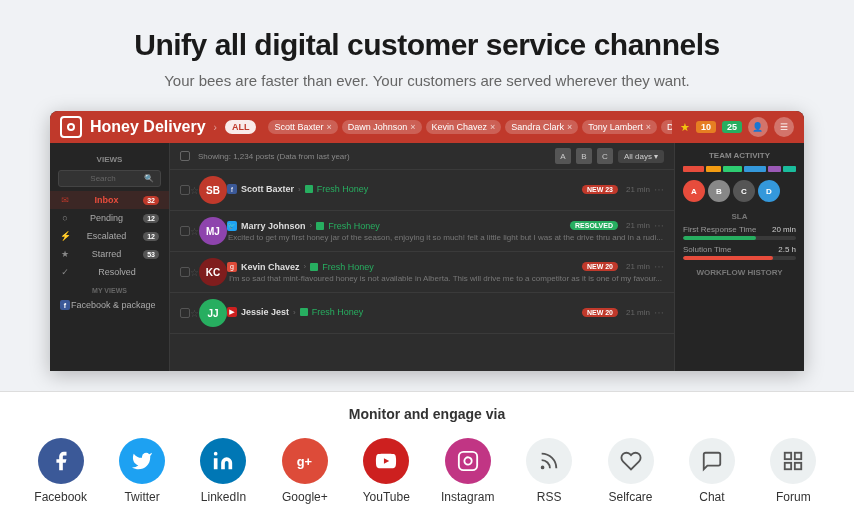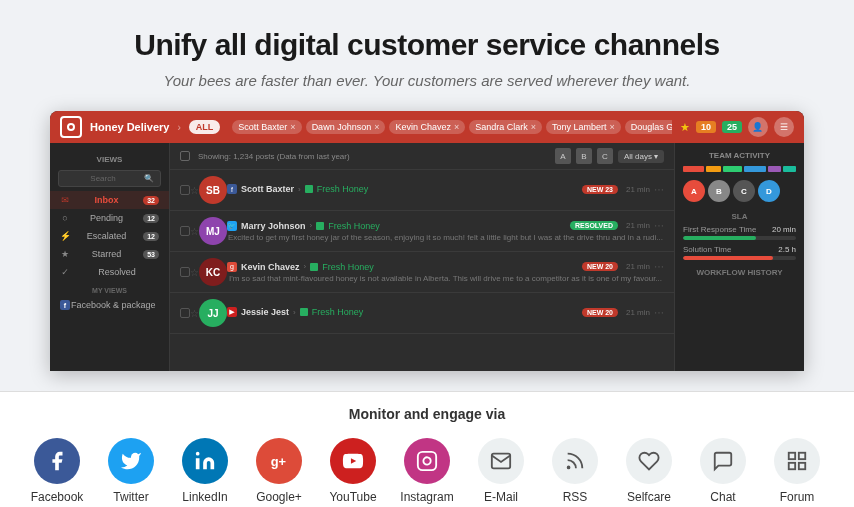--- a/index.html
+++ b/index.html
@@ -22,21 +22,20 @@
       font-weight: 800;
       color: #1a1a1a;
       margin-bottom: 10px;
       letter-spacing: -0.5px;
     }
 
     .subtitle {
       font-size: 15px;
       color: #666;
       margin-bottom: 22px;
-      font-style: italic;
     }
 
     
     .dashboard-wrapper {
       margin: 0 30px;
       border-radius: 8px 8px 0 0;
       overflow: hidden;
       box-shadow: 0 4px 20px rgba(0,0,0,0.25);
       background: #1e1e1e;
       height: 260px;
@@ -63,21 +62,21 @@
 
     .dash-logo-inner {
       width: 8px;
       height: 8px;
       border: 2px solid #fff;
       border-radius: 50%;
     }
 
     .dash-breadcrumb {
       color: #fff;
-      font-size: 11px;
+      font-size: 16px;
       font-weight: 600;
       flex: 0 0 auto;
     }
 
     .dash-top-bar-center {
       display: flex;
       flex: 1;
       gap: 4px;
       align-items: center;
       overflow: hidden;
@@ -882,29 +881,20 @@
       <div class="channel-icon icon-instagram">
         <svg width="22" height="22" viewBox="0 0 24 24" fill="none" stroke="white" stroke-width="2">
             <rect x="2" y="2" width="20" height="20" rx="5" ry="5"></rect>
             <path d="M16 11.37A4 4 0 1 1 12.63 8 4 4 0 0 1 16 11.37z"></path>
             <line x1="17.5" y1="6.5" x2="17.51" y2="6.5"></line>
           </svg>
       </div>
       <span class="channel-label">Instagram</span>
     </div>
 
-    <div class="channel-item">
-      <div class="channel-icon icon-email">
-        <svg width="22" height="22" viewBox="0 0 24 24" fill="none" stroke="#555" stroke-width="2">
-            <path d="M4 4h16c1.1 0 2 .9 2 2v12c0 1.1-.9 2-2 2H4c-1.1 0-2-.9-2-2V6c0-1.1.9-2 2-2z"></path>
-            <polyline points="22,6 12,13 2,6"></polyline>
-          </svg>
-      </div>
-      <span class="channel-label">E-Mail</span>
-    </div>
 
     <div class="channel-item">
       <div class="channel-icon icon-rss">
         <svg width="22" height="22" viewBox="0 0 24 24" fill="none" stroke="#555" stroke-width="2">
             <path d="M4 11a9 9 0 0 1 9 9"></path>
             <path d="M4 4a16 16 0 0 1 16 16"></path>
             <circle cx="5" cy="19" r="1" fill="#555"></circle>
           </svg>
       </div>
       <span class="channel-label">RSS</span>

